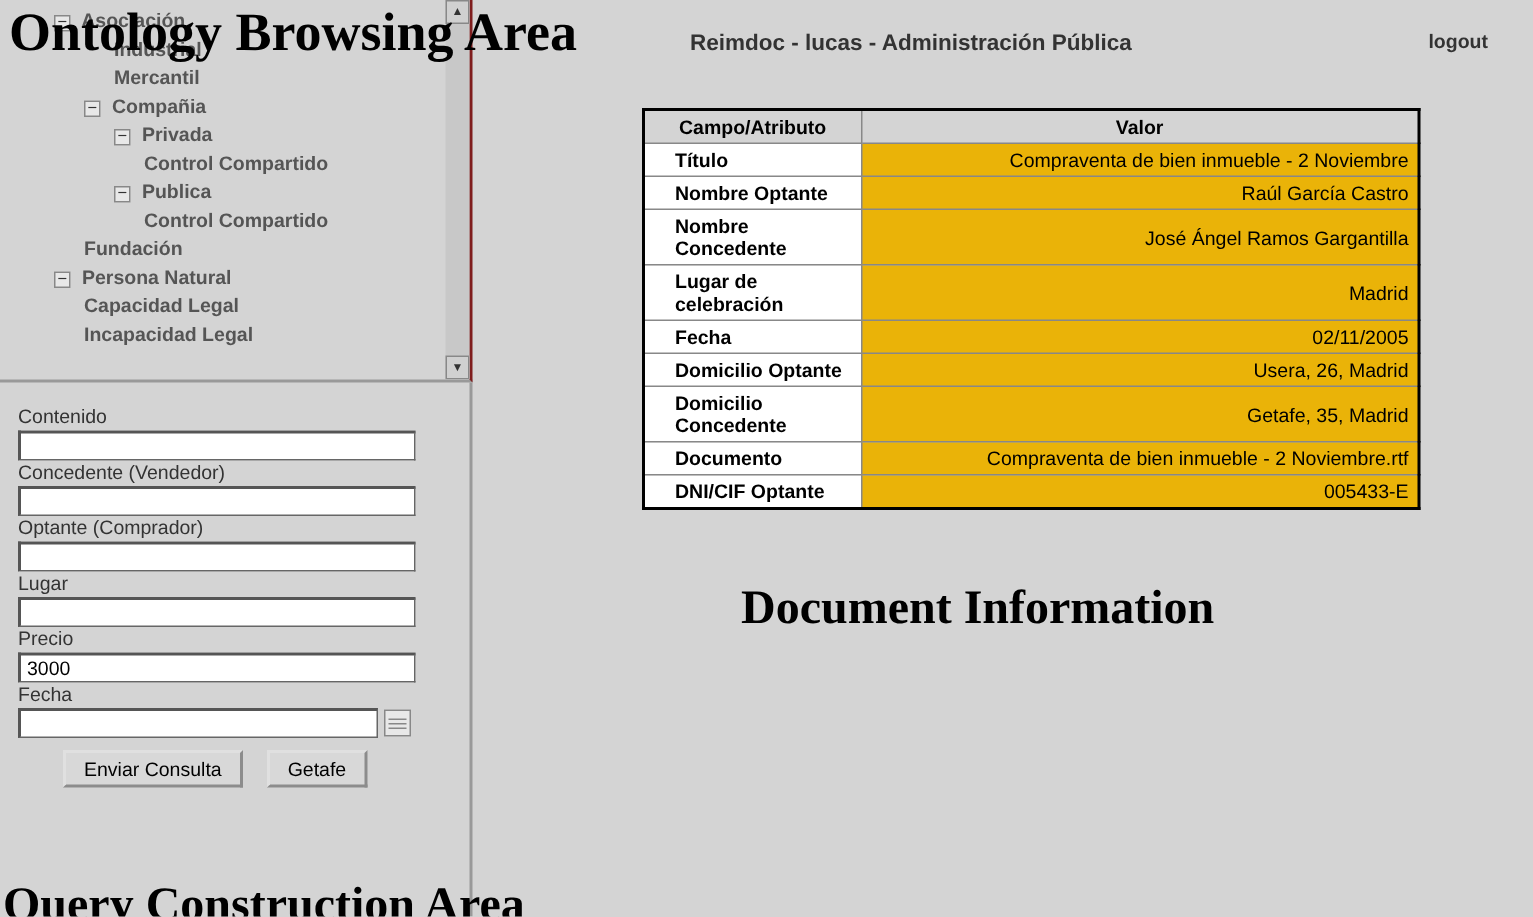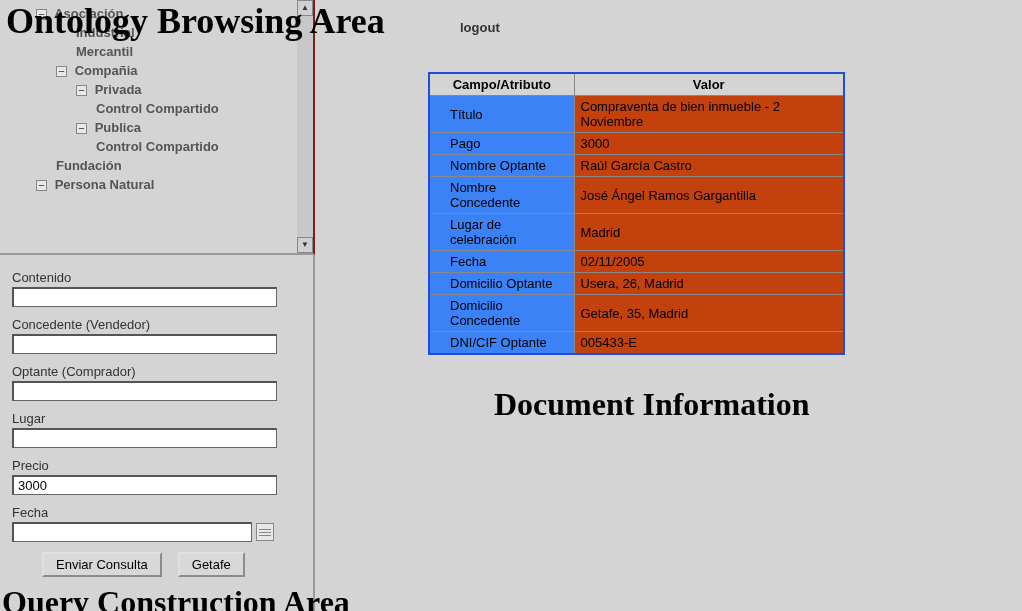--- a/index.html
+++ b/index.html
@@ -117,21 +117,21 @@
       cursor: pointer;
     }
     .scroll-btn.up { position: absolute; top: 0; }
     .scroll-btn.down { position: absolute; bottom: 0; }
     .form-container {
       position: absolute;
       top: 270px;
       left: 12px;
       width: 290px;
     }
-    .form-group { margin-bottom: 10px; }
+    .form-group { }
     .form-label {
       display: block;
       font-size: 13px;
       color: #333;
       margin-bottom: 2px;
     }
     .form-input {
       width: 265px;
       height: 20px;
       border: 1px solid #666;
@@ -177,58 +177,60 @@
       font-size: 13px;
       background: #d8d8d8;
       border: 2px outset #e0e0e0;
       cursor: pointer;
     }
     .info-table {
       position: absolute;
       top: 72px;
       left: 428px;
       border-collapse: collapse;
-      border: 2px solid #1d4ed8;
+      border: 2px solid #000000;
       font-size: 13px;
     }
     .info-table th, .info-table td {
       border: 1px solid #888;
       padding: 3px 6px;
       text-align: left;
     }
     .info-table th {
       background: #d4d4d4;
       font-weight: bold;
       text-align: center;
     }
     .info-table td.field-name {
-      font-weight: normal;
-      background: #3b82f6;
+      font-weight: bold;
+      background: #ffffff;
       width: 145px;
       padding-left: 20px;
     }
     .info-table td.field-value {
-      background: #c2410c;
-      width: 270px;
+      background: #eab308;
+      width: 372px;
+      text-align: right;
     }
     .divider-vert {
       position: absolute;
       top: 255px;
       left: 313px;
       width: 2px;
       height: 356px;
       background: #999;
     }
   </style>
 </head>
 <body>
 
 <div class="main-heading-browsing">Ontology Browsing Area</div>
 
 <div class="top-bar">
+  <span>Reimdoc - lucas - Administración Pública</span>
   <span class="logout">logout</span>
 </div>
 
 <div class="tree-container">
   <div class="tree">
     <div class="tree-node indent-1">
       <span class="tree-toggle">−</span>
       <span class="tree-label">Asociación</span>
     </div>
     <div class="tree-node indent-3">
@@ -254,20 +256,26 @@
     </div>
     <div class="tree-node indent-4">
       <span class="tree-label">Control Compartido</span>
     </div>
     <div class="tree-node indent-2">
       <span class="tree-label">Fundación</span>
     </div>
     <div class="tree-node indent-1">
       <span class="tree-toggle">−</span>
       <span class="tree-label">Persona Natural</span>
+    </div>
+    <div class="tree-node indent-2">
+      <span class="tree-label">Capacidad Legal</span>
+    </div>
+    <div class="tree-node indent-2">
+      <span class="tree-label">Incapacidad Legal</span>
     </div>
   </div>
   <div class="scrollbar-vert">
     <div class="scroll-btn up">▲</div>
     <div class="scroll-btn down">▼</div>
   </div>
 </div>
 
 <div class="divider-vert"></div>
 
@@ -311,24 +319,20 @@
       <th>Campo/Atributo</th>
       <th>Valor</th>
     </tr>
   </thead>
   <tbody id="info-table-body">
       <tr>
         <td class="field-name">Título</td>
         <td class="field-value">Compraventa de bien inmueble - 2 Noviembre</td>
       </tr>
       <tr>
-        <td class="field-name">Pago</td>
-        <td class="field-value">3000</td>
-      </tr>
-      <tr>
         <td class="field-name">Nombre Optante</td>
         <td class="field-value">Raúl García Castro</td>
       </tr>
       <tr>
         <td class="field-name">Nombre Concedente</td>
         <td class="field-value">José Ángel Ramos Gargantilla</td>
       </tr>
       <tr>
         <td class="field-name">Lugar de celebración</td>
         <td class="field-value">Madrid</td>
@@ -339,20 +343,24 @@
       </tr>
       <tr>
         <td class="field-name">Domicilio Optante</td>
         <td class="field-value">Usera, 26, Madrid</td>
       </tr>
       <tr>
         <td class="field-name">Domicilio Concedente</td>
         <td class="field-value">Getafe, 35, Madrid</td>
       </tr>
       <tr>
+        <td class="field-name">Documento</td>
+        <td class="field-value">Compraventa de bien inmueble - 2 Noviembre.rtf</td>
+      </tr>
+      <tr>
         <td class="field-name">DNI/CIF Optante</td>
         <td class="field-value">005433-E</td>
       </tr>
     </tbody>
 </table>
 
 <div class="main-heading-docinfo">Document Information</div>
 <div class="main-heading-query">Query Construction Area</div>
 
 </body></html>

